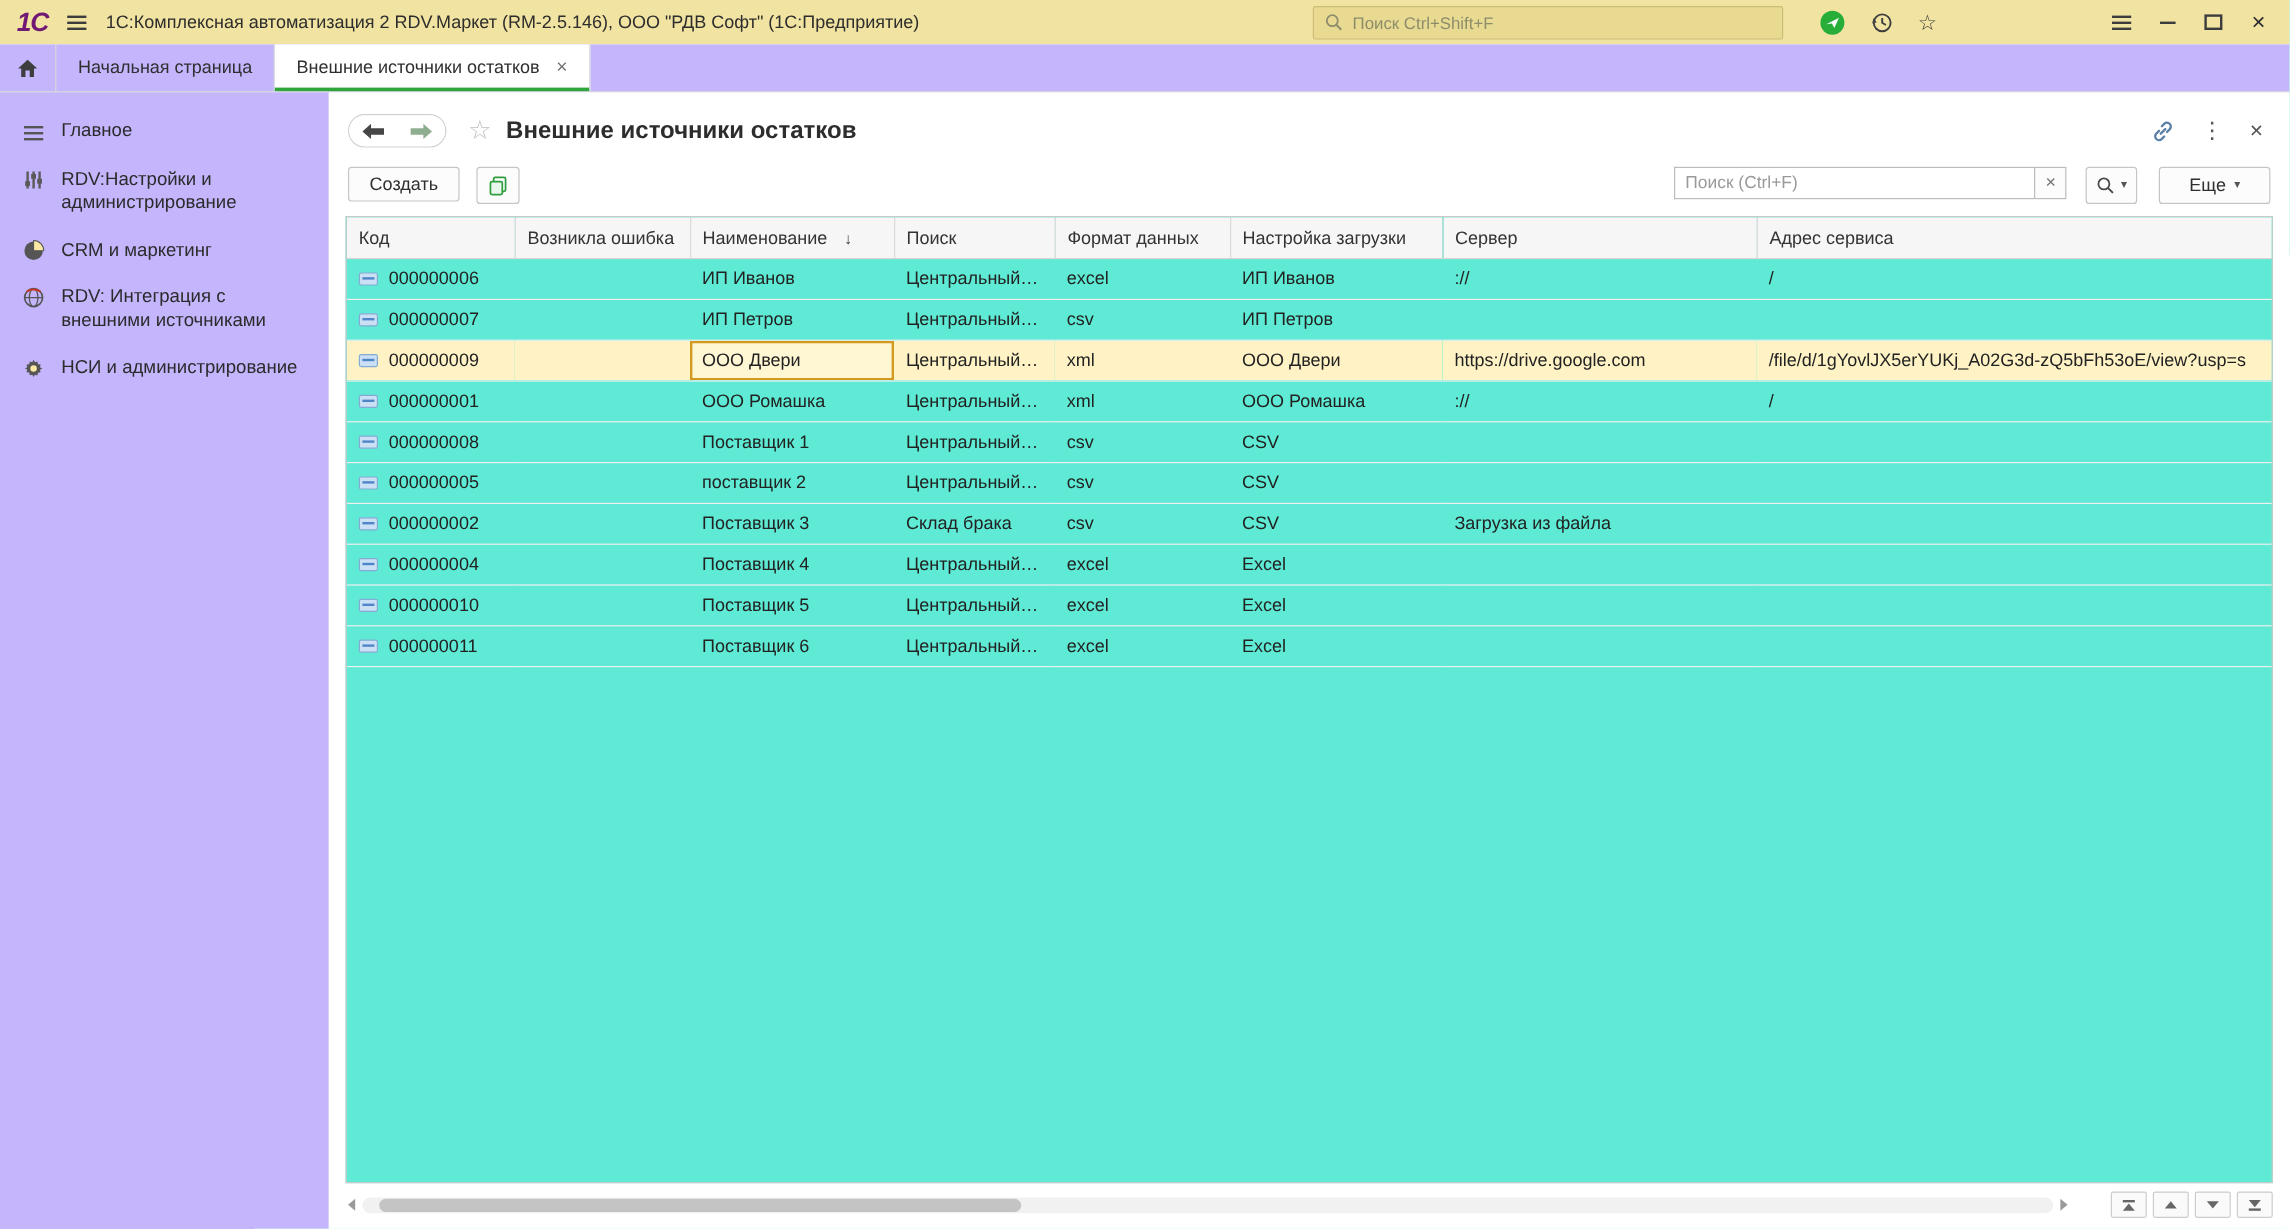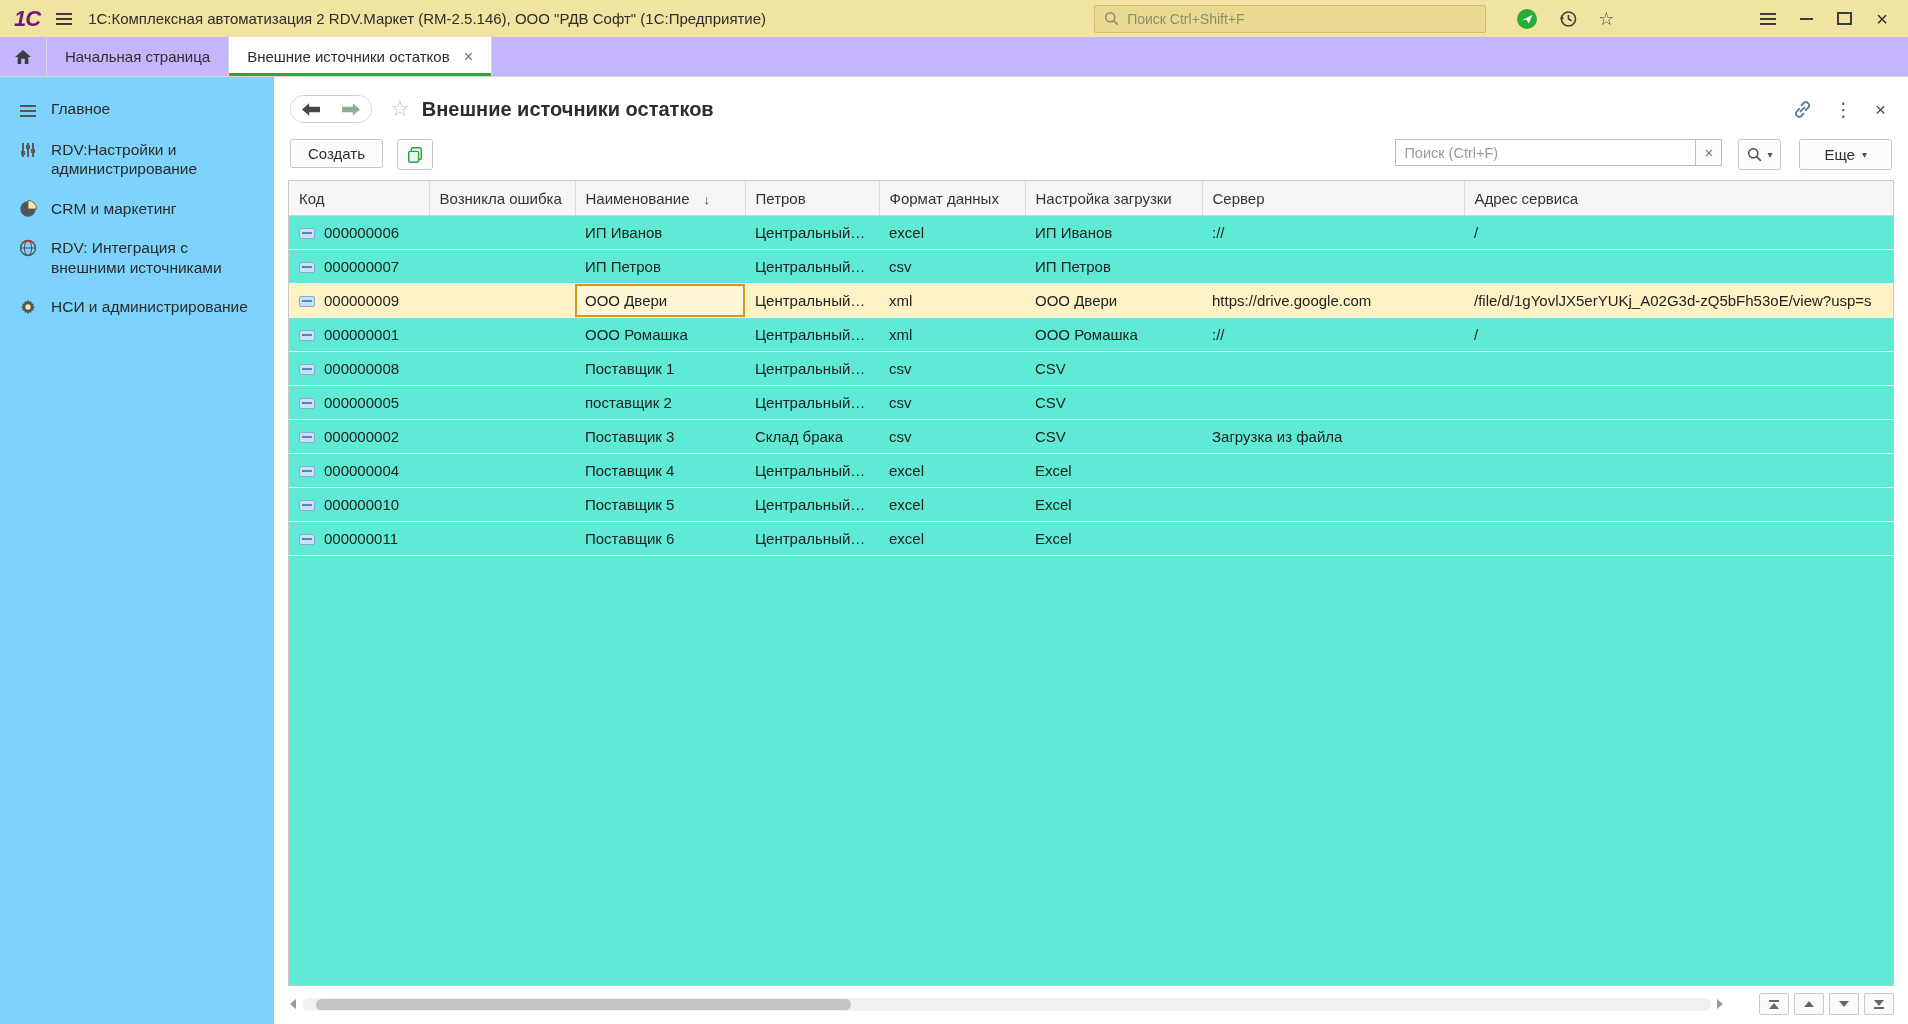--- a/index.html
+++ b/index.html
@@ -24,21 +24,21 @@
   
   .tabbar{height:39px;background:#c4b5fd;display:flex;align-items:stretch;border-bottom:1px solid #D9D9D9;flex:0 0 auto;}
   .tab{display:flex;align-items:center;gap:10px;padding:0 18px;border-right:1px solid #D8D8D8;cursor:pointer;font-size:15px;color:#2f2f2f;position:relative;}
   .tab.home{padding:0 14px;}
   .tab.active{background:#fff;}
   .tab.active::after{content:"";position:absolute;left:0;right:0;bottom:0;height:3px;background:#2FA53C;}
   .tab .tclose{color:#707070;font-size:16px;margin-left:4px;}
 
   
   .main{flex:1;display:flex;min-height:0;}
-  .sidebar{width:274px;background:#7dd3fc;padding-top:12px;flex:0 0 auto;}
+  .sidebar{width:274px;background:#c4b5fd;padding-top:12px;flex:0 0 auto;}
   .side-item{display:flex;gap:13px;padding:10px 8px 10px 18px;align-items:flex-start;cursor:pointer;color:#2b2b2b;font-size:15.5px;line-height:1.25;}
   .side-item .sicon{flex:0 0 20px;margin-top:1px;display:flex;justify-content:center;}
 
   .content{flex:1;background:#fff;display:flex;flex-direction:column;padding:0 14px 8px 14px;min-width:0;}
 
   
   .panel-header{height:52px;display:flex;align-items:center;gap:10px;padding:6px 2px 0 2px;flex:0 0 auto;}
   .nav-pill{display:flex;border:1px solid #CFCFCF;border-radius:14px;overflow:hidden;}
   .nav-btn{width:40px;height:26px;display:flex;align-items:center;justify-content:center;cursor:pointer;background:#fff;}
   .fav-star{font-size:22px;color:#BFBFBF;cursor:pointer;margin:0 2px 0 8px;}
@@ -278,21 +278,21 @@
             <col class="c-fmt">
               <col class="c-set">
               <col class="c-srv">
               <col class="c-addr">
           </colgroup>
           <thead>
             <tr>
               <th>Код</th>
               <th>Возникла ошибка</th>
               <th><span>Наименование</span><span class="sort">↓</span></th>
-              <th>Петров</th>
+              <th>Поиск</th>
               <th>Формат данных</th>
               <th>Настройка загрузки</th>
               <th>Сервер</th>
               <th>Адрес сервиса</th>
             </tr>
           </thead>
           <tbody>
               <tr>
                 <td><span class="row-icon"></span>000000006</td>
                 <td></td>

